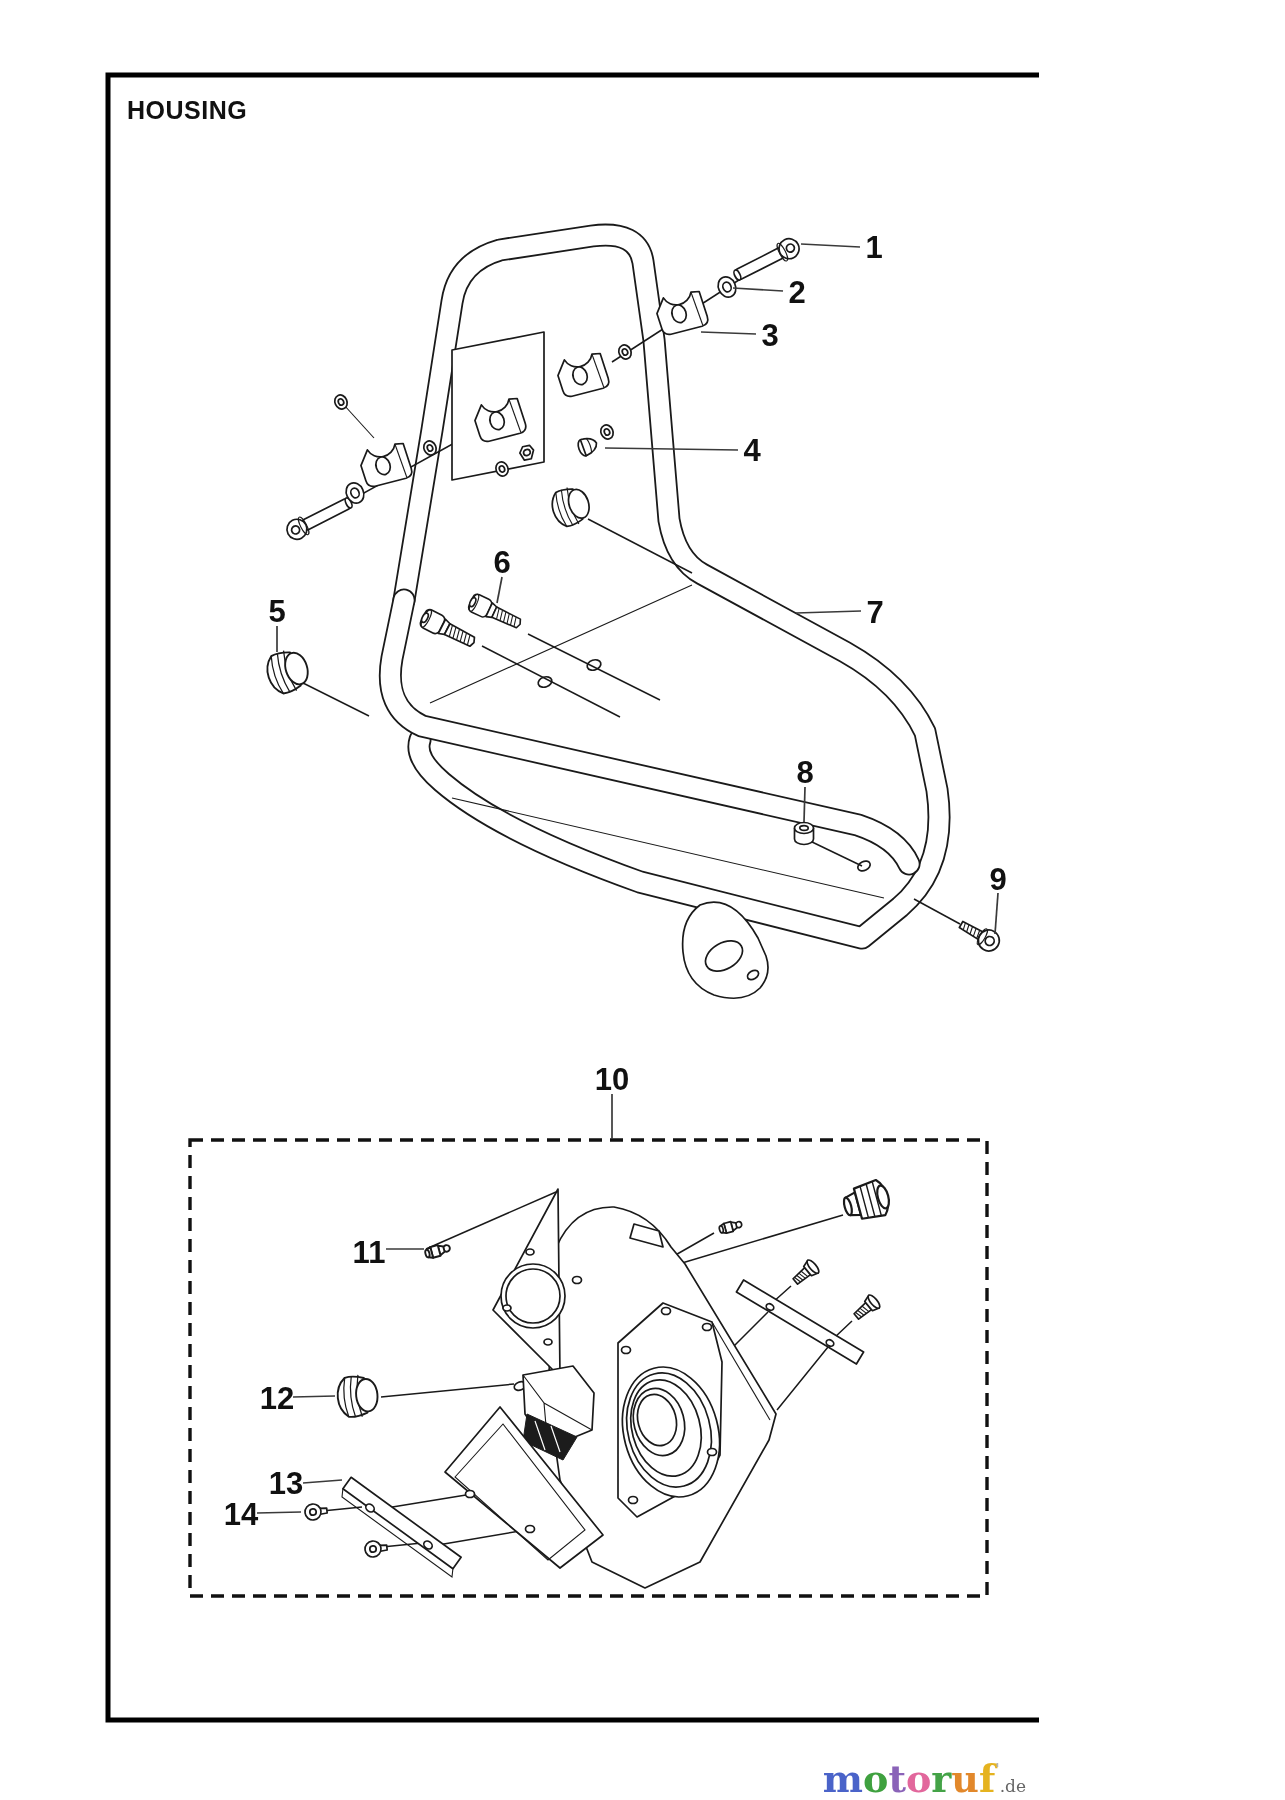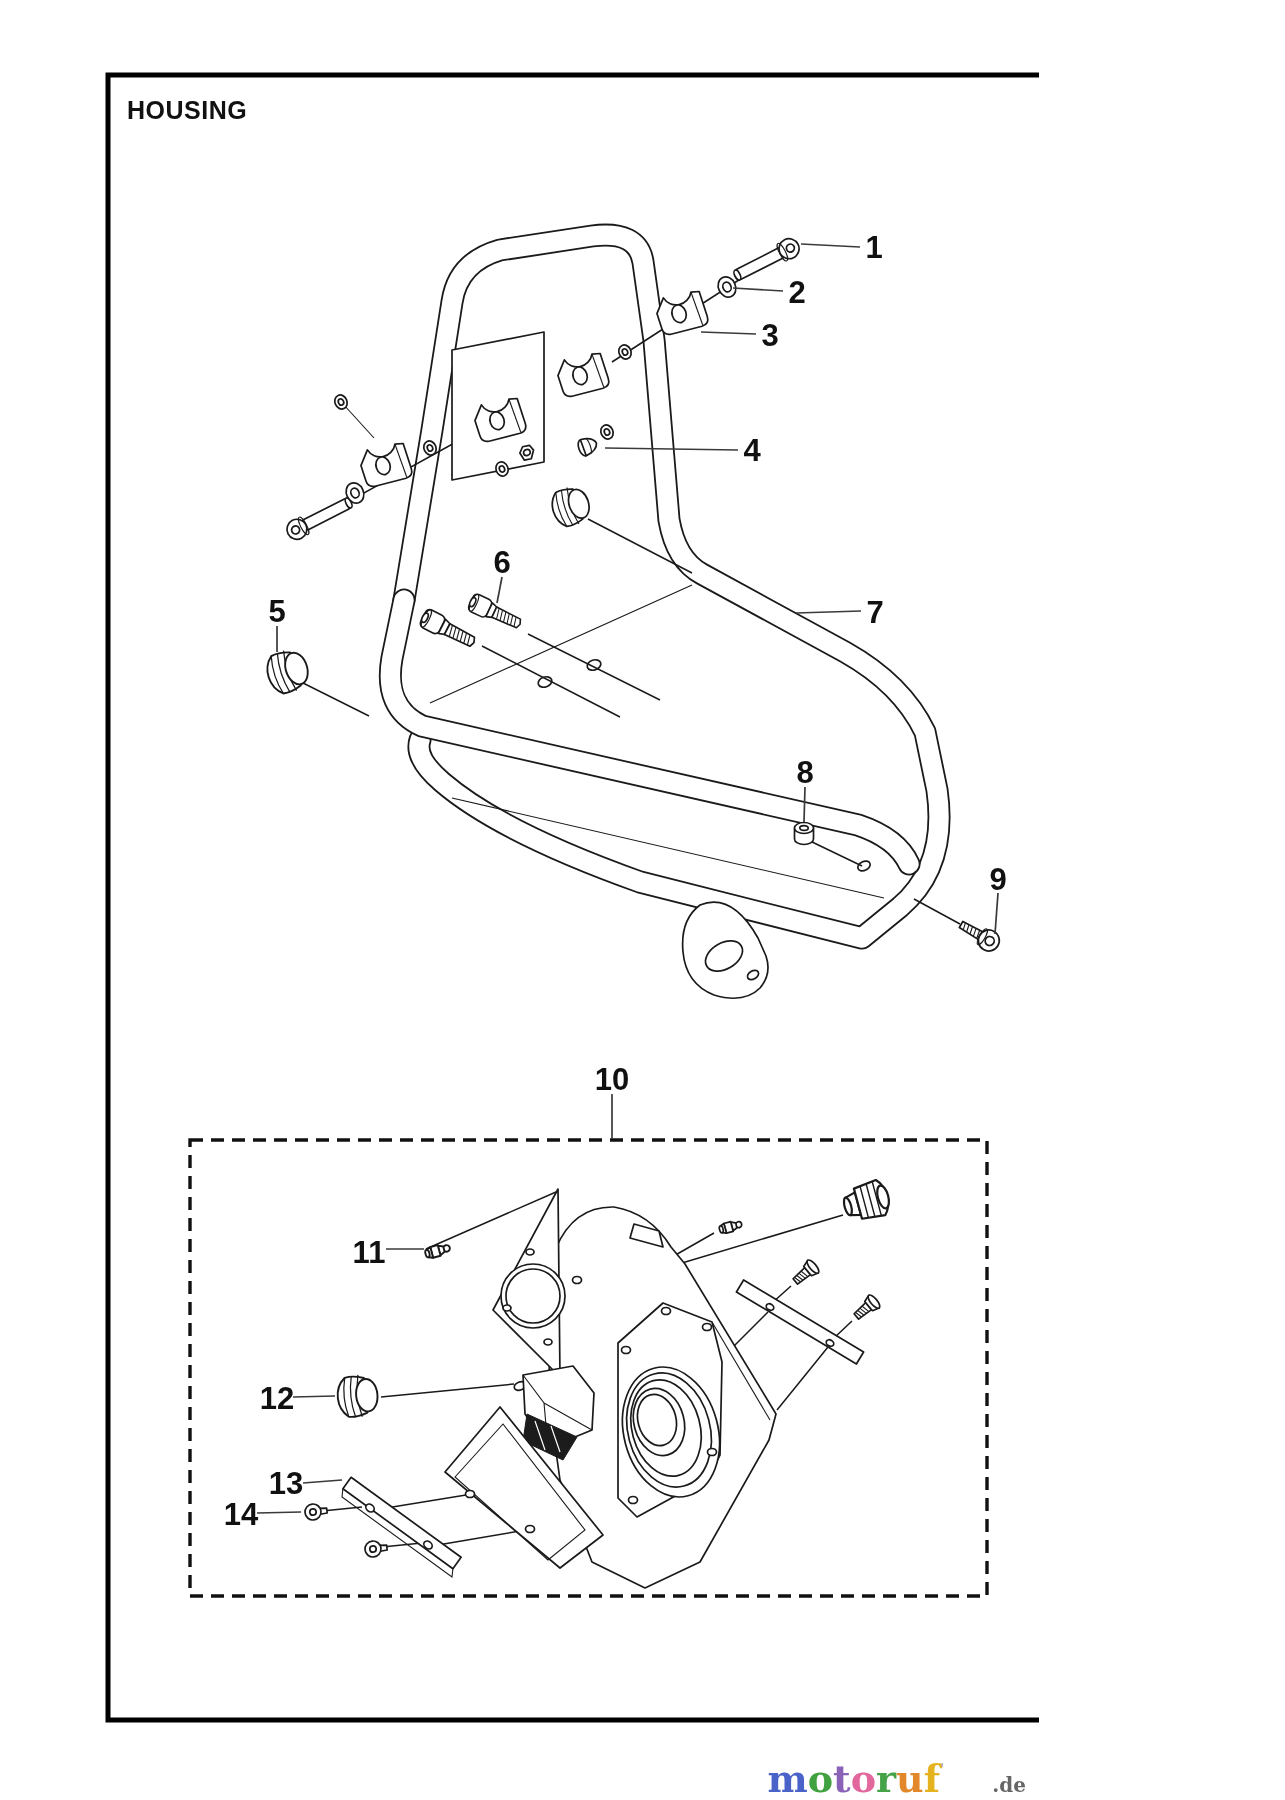--- a/index.html
+++ b/index.html
@@ -14,21 +14,21 @@
   .thin{stroke-width:1.1;}
   .part{fill:#fff;stroke:#1a1a1a;stroke-width:1.7;stroke-linejoin:round;}
   .tube-o{fill:none;stroke:#1a1a1a;stroke-width:23;stroke-linejoin:round;stroke-linecap:round;}
   .tube-i{fill:none;stroke:#ffffff;stroke-width:19.4;stroke-linejoin:round;stroke-linecap:round;}
   .dash{fill:none;stroke:#111;stroke-width:3.4;stroke-dasharray:13 8;}
   .border{fill:none;stroke:#000;stroke-width:5;}
   .dark{fill:#1c1c1c;stroke:#1c1c1c;}
   .watermark{position:absolute;right:13px;top:1748px;white-space:nowrap;
              font-family:"DejaVu Serif",serif;font-weight:bold;font-size:38px;line-height:42px;}
   .watermark .tick{font-size:14px;vertical-align:18px;}
-  .watermark .suffix{font-size:20px;font-weight:bold;margin-left:48px;}
+  .watermark .suffix{font-size:17px;font-weight:normal;}
 </style>
 </head>
 <body>
 
 <div class="page">
 <svg width="1285" height="1800" viewBox="0 0 1285 1800">
 
   <defs>
     <g id="clamp">
       <path class="part" d="M -24,-4 L -13,-17 A 15 15 0 0 0 15,-14 L 23,-12 L 23,14 Q 23,22 15,22 L -17,20 Q -24,19 -24,12 Z"></path>

